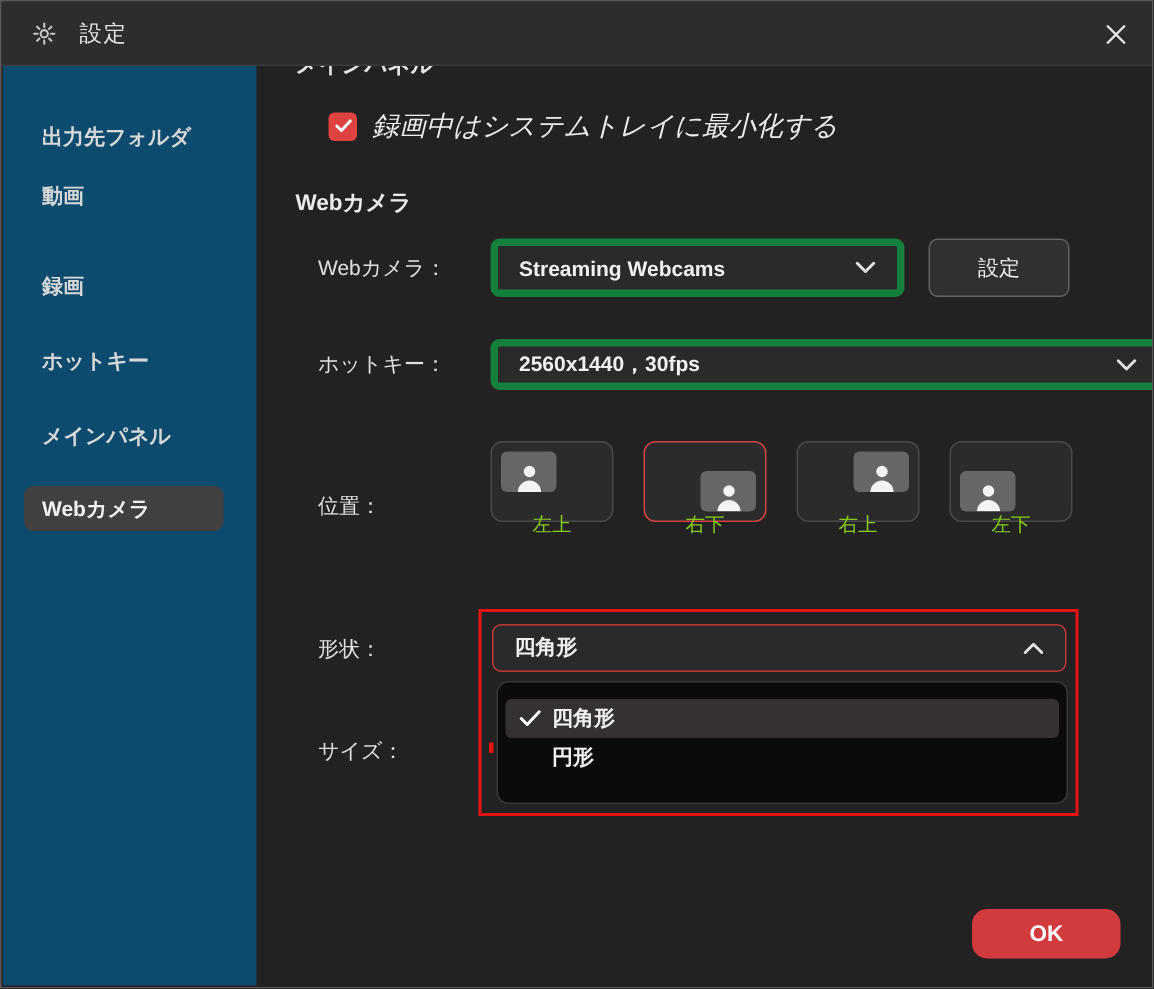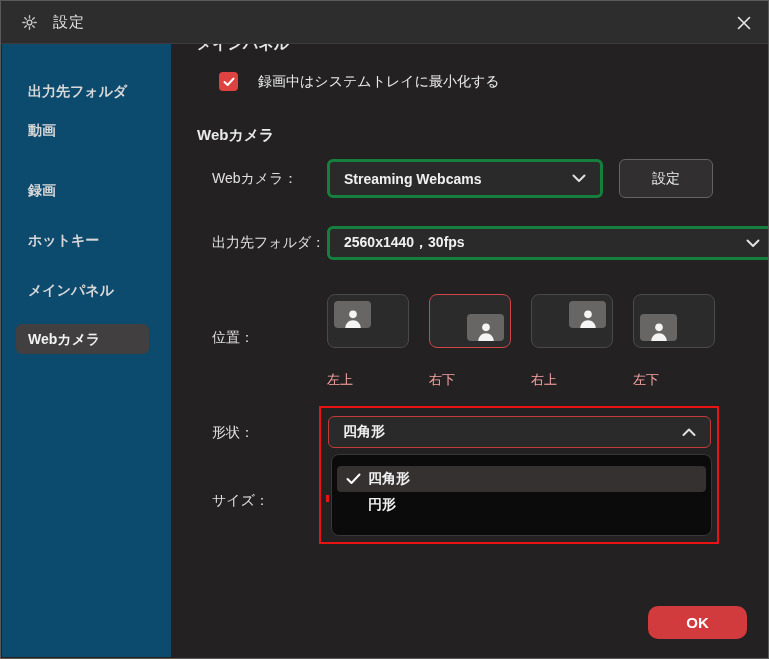--- a/index.html
+++ b/index.html
@@ -50,26 +50,26 @@
   .section-header {
     position: absolute; left: 26px; top: 82px; font-size: 15px; font-weight: bold; color: #eaeaea;
   }
 
   .check-row { position: absolute; left: 48px; top: 28px; display: flex; align-items: center; }
   .checkbox {
     width: 19px; height: 19px; border-radius: 4px; background: #df4341;
     display: inline-flex; align-items: center; justify-content: center; cursor: pointer;
     flex: none;
   }
-  .check-row .lbl { margin-left: 20px; font-size: 14px; color: #ececec; }
+  .check-row .lbl { margin-left: 10px; font-size: 18px; color: #ececec; font-style: italic; }
 
   .row-label { position: absolute; left: 41px; font-size: 14px; color: #e0e0e0; line-height: 18px; white-space: nowrap; }
 
   .dropdown {
-    position: absolute; background: #2b2a2a; border: 3px solid #15803d; border-radius: 6px;
+    position: absolute; background: #2b2a2a; border: 5px solid #15803d; border-radius: 6px;
     display: flex; align-items: center; padding: 0 14px; cursor: pointer;
   }
   .dropdown .val { font-size: 14px; font-weight: bold; color: #f0f0f0; }
   .dropdown .chev { margin-left: auto; display: inline-flex; }
 
   .btn-settings {
     position: absolute; left: 448px; top: 115px; width: 94px; height: 39px;
     background: #312f2f; border: 1px solid #636363; border-radius: 6px;
     font-size: 14px; color: #ececec; display: flex; align-items: center; justify-content: center;
     cursor: pointer;
@@ -82,21 +82,21 @@
   }
   .tile.selected { border: 1px solid #d04545; }
   .badge {
     position: absolute; width: 37px; height: 27px; background: #676665; border-radius: 4px;
     display: flex; align-items: flex-end; justify-content: center; overflow: hidden;
   }
   .badge.tl { left: 6px; top: 6px; }
   .badge.br { right: 6px; bottom: 6px; }
   .badge.tr { right: 6px; top: 6px; }
   .badge.bl { left: 6px; bottom: 6px; }
-  .tile-label { position: absolute; top: 327px; width: 82px; text-align: left; font-size: 13px; color: #fca5a5; }
+  .tile-label { position: absolute; top: 297px; width: 82px; text-align: center; font-size: 13px; color: #84cc16; }
 
   
   .shape-dd {
     left: 157px; top: 372px; width: 383px; height: 32px;
     border: 1px solid #c13a3a;
   }
   .popup {
     position: absolute; left: 160px; top: 410px; width: 381px; height: 82px;
     background: #0b0b0b; border: 1px solid #383838; border-radius: 8px;
     padding-top: 11px; z-index: 2;
@@ -175,21 +175,21 @@
     <div class="dropdown" style="left:156px; top:115px; width:276px; height:39px">
       <span class="val">Streaming Webcams</span>
       <span class="chev">
         <svg width="14" height="9" viewBox="0 0 14 9">
             <polyline points="1.5,1.5 7,7 12.5,1.5" fill="none" stroke="#e0e0e0" stroke-width="2" stroke-linecap="round" stroke-linejoin="round"></polyline>
           </svg>
       </span>
     </div>
     <div class="btn-settings">設定</div>
 
-    <div class="row-label" style="top:189px">出力先フォルダ：</div>
+    <div class="row-label" style="top:189px">ホットキー：</div>
     <div class="dropdown" style="left:156px; top:182px; width:450px; height:34px">
       <span class="val">2560x1440，30fps</span>
       <span class="chev">
         <svg width="14" height="9" viewBox="0 0 14 9">
             <polyline points="1.5,1.5 7,7 12.5,1.5" fill="none" stroke="#e0e0e0" stroke-width="2" stroke-linecap="round" stroke-linejoin="round"></polyline>
           </svg>
       </span>
     </div>
 
     <div class="row-label" style="top:284px">位置：</div>

